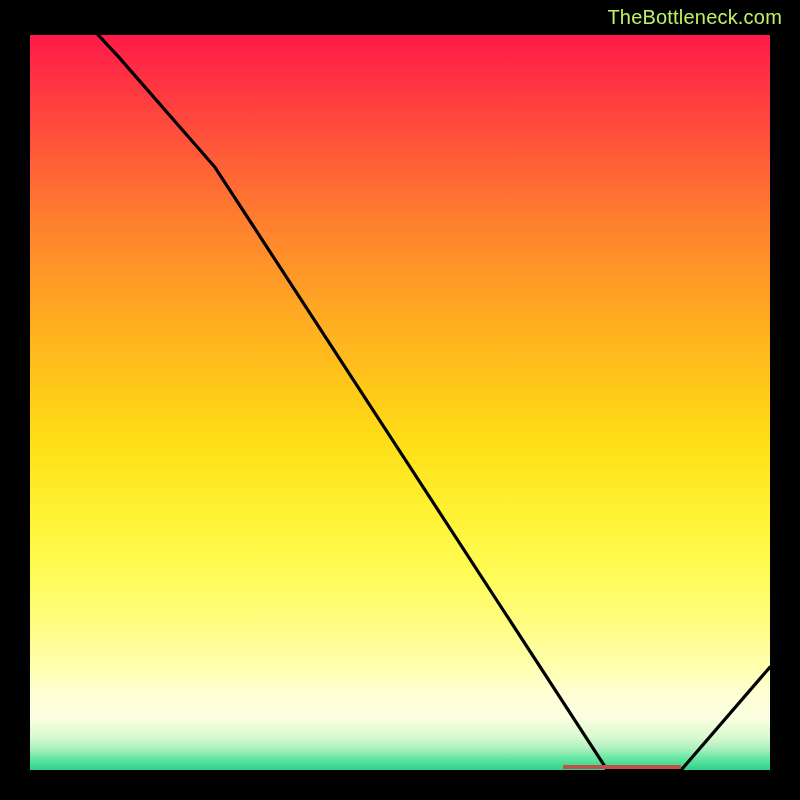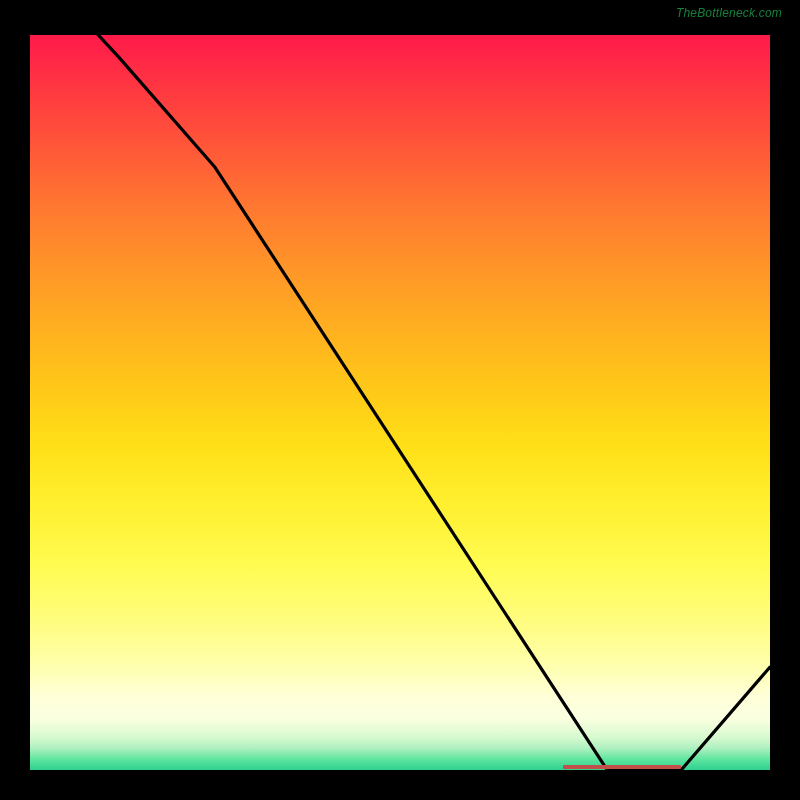--- a/index.html
+++ b/index.html
@@ -8,25 +8,24 @@
     height: 800px;
     background: #000;
     position: relative;
     font-family: Arial, sans-serif;
     overflow: hidden;
   }
   .source-label {
     position: absolute;
     top: 6px;
     right: 18px;
-    color: #15803d;
-    font-size: 12px;
+    color: #bef264;
+    font-size: 20px;
     font-weight: 500;
     letter-spacing: 0.2px;
-    font-style: italic;
   }
   .plot-area {
     position: absolute;
     left: 30px;
     top: 35px;
     width: 740px;
     height: 735px;
     background: linear-gradient(to bottom,
       #ff1a4a 0%,
       #ff3a40 8%,

